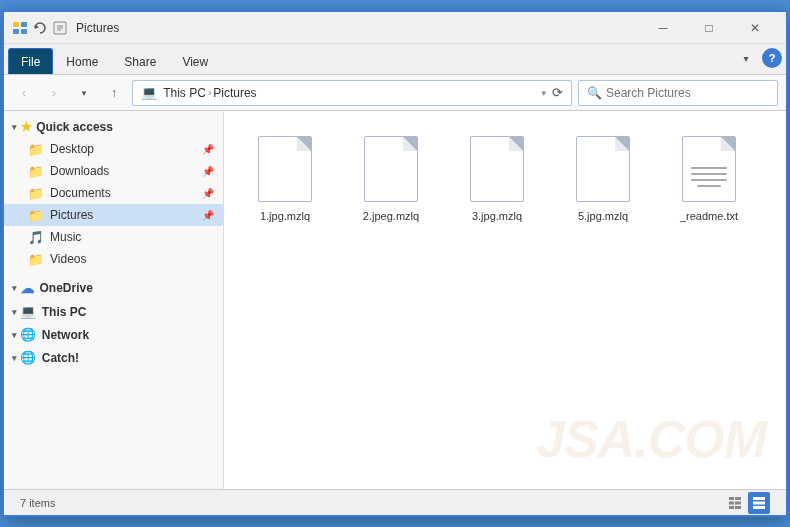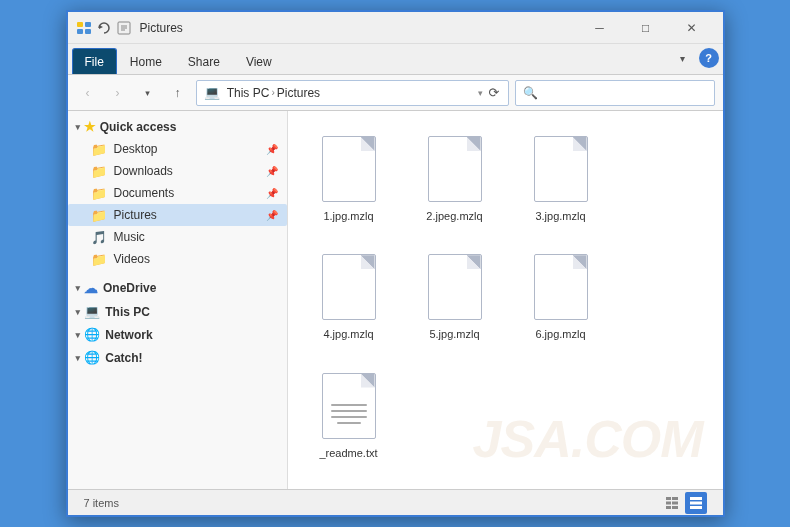--- a/index.html
+++ b/index.html
@@ -7,21 +7,21 @@
       font-family: 'Segoe UI', Arial, sans-serif;
       background: #4a90d9;
       width: 790px;
       height: 527px;
       overflow: hidden;
       display: flex;
       align-items: center;
       justify-content: center;
     }
     .window {
-      width: 659px;
+      width: 786px;
       height: 507px;
       background: #f0f0f0;
       border: 2px solid #3a7bd5;
       border-radius: 0;
       display: flex;
       flex-direction: column;
       box-shadow: 0 4px 20px rgba(0,0,0,0.4);
     }
     
     .title-bar {
@@ -385,20 +385,21 @@
         <span style="font-size:12px; color:#333;">This PC</span>
         <span class="path-arrow"> › </span>
         <span style="font-size:12px; color:#333;">Pictures</span>
       </div>
       <span style="margin-left:auto; font-size:9px; color:#888;">▾</span>
       <span style="font-size:13px; color:#555; margin-left:6px;">⟳</span>
     </div>
 
     <div class="search-box">
       <span style="color:#888; font-size:12px;">🔍</span>
+      <input type="text" placeholder="Search Pictures" style="">
     </div>
   </div>
 
   <div class="main-content">
 
     <div class="sidebar">
 
       <div class="sidebar-section-header">
         <span class="chevron">▾</span>
         <span class="star-icon">★</span>
@@ -481,40 +482,28 @@
           <span class="file-name">2.jpeg.mzlq</span>
         </div>
 
         <div class="file-item">
           <div class="file-icon">
             <div class="doc-icon"></div>
           </div>
           <span class="file-name">3.jpg.mzlq</span>
         </div>
 
-        <div class="file-item">
-          <div class="file-icon">
-            <div class="doc-icon"></div>
-          </div>
-          <span class="file-name">4.jpg.mzlq</span>
-        </div>
 
         <div class="file-item">
           <div class="file-icon">
             <div class="doc-icon"></div>
           </div>
           <span class="file-name">5.jpg.mzlq</span>
         </div>
 
-        <div class="file-item">
-          <div class="file-icon">
-            <div class="doc-icon"></div>
-          </div>
-          <span class="file-name">6.jpg.mzlq</span>
-        </div>
 
         <div class="file-item">
           <div class="file-icon">
             <div class="doc-icon text-doc">
               <div class="text-line"></div>
               <div class="text-line"></div>
               <div class="text-line"></div>
               <div class="text-line" style="width:24px;"></div>
             </div>
           </div>

